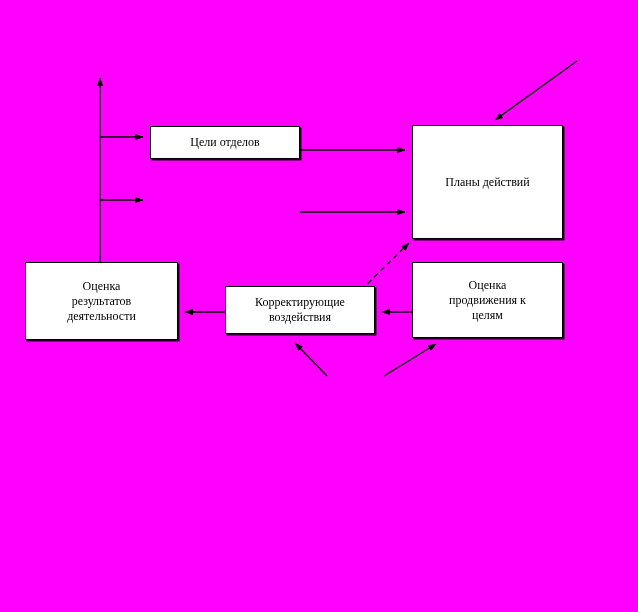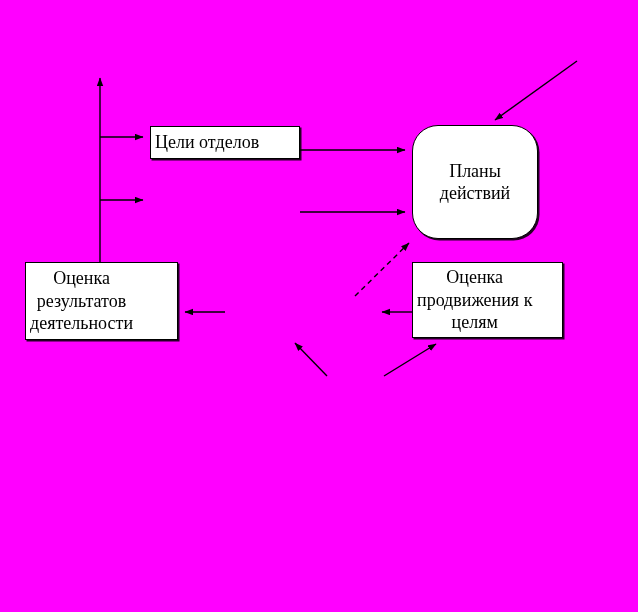--- a/index.html
+++ b/index.html
@@ -25,37 +25,37 @@
     width: 638px;
     height: 612px;
   }
   .node {
     position: absolute;
     box-sizing: border-box;
     background: #ffffff;
     border: 1px solid #000000;
     display: flex;
     align-items: center;
-    justify-content: flex-start;
+    justify-content: center;
     text-align: center;
     font-family: "Liberation Serif", "DejaVu Serif", serif;
-    font-size: 18px;
+    font-size: 12px;
     line-height: 1.25;
     color: #000000;
     z-index: 3;
     box-shadow: 1.5px 1.5px 0 0 rgba(0,0,0,0.85);
   }
   .node-label {
     display: block;
     padding: 0 4px;
     white-space: pre-line;
   }
   #node-dept-goals   { left: 150px; top: 126px; width: 150px; height: 33px; }
   #node-individual   { left: 150px; top: 190px; width: 150px; height: 48px; }
-  #node-action-plans { left: 412px; top: 125px; width: 126px; height: 114px; border-radius: 26px; }
+  #node-action-plans { left: 412px; top: 125px; width: 151px; height: 114px; }
   #node-results      { left: 25px;  top: 262px; width: 153px; height: 78px; }
   #node-corrective   { left: 225px; top: 286px; width: 150px; height: 48px; }
   #node-progress     { left: 412px; top: 262px; width: 151px; height: 76px; }
 </style>
 </head>
 <body>
 
 <div id="canvas">
 
   <svg id="svg-layer" viewBox="0 0 638 612" xmlns="http://www.w3.org/2000/svg">
@@ -118,20 +118,24 @@
   <div class="node" id="node-action-plans">
     <span class="node-label">Планы действий</span>
   </div>
 
   <div class="node" id="node-results">
     <span class="node-label">Оценка
 результатов
 деятельности</span>
   </div>
 
+  <div class="node" id="node-corrective">
+    <span class="node-label">Корректирующие
+воздействия</span>
+  </div>
 
   <div class="node" id="node-progress">
     <span class="node-label">Оценка
 продвижения к
 целям</span>
   </div>
 
 </div>
 
 </body></html>

